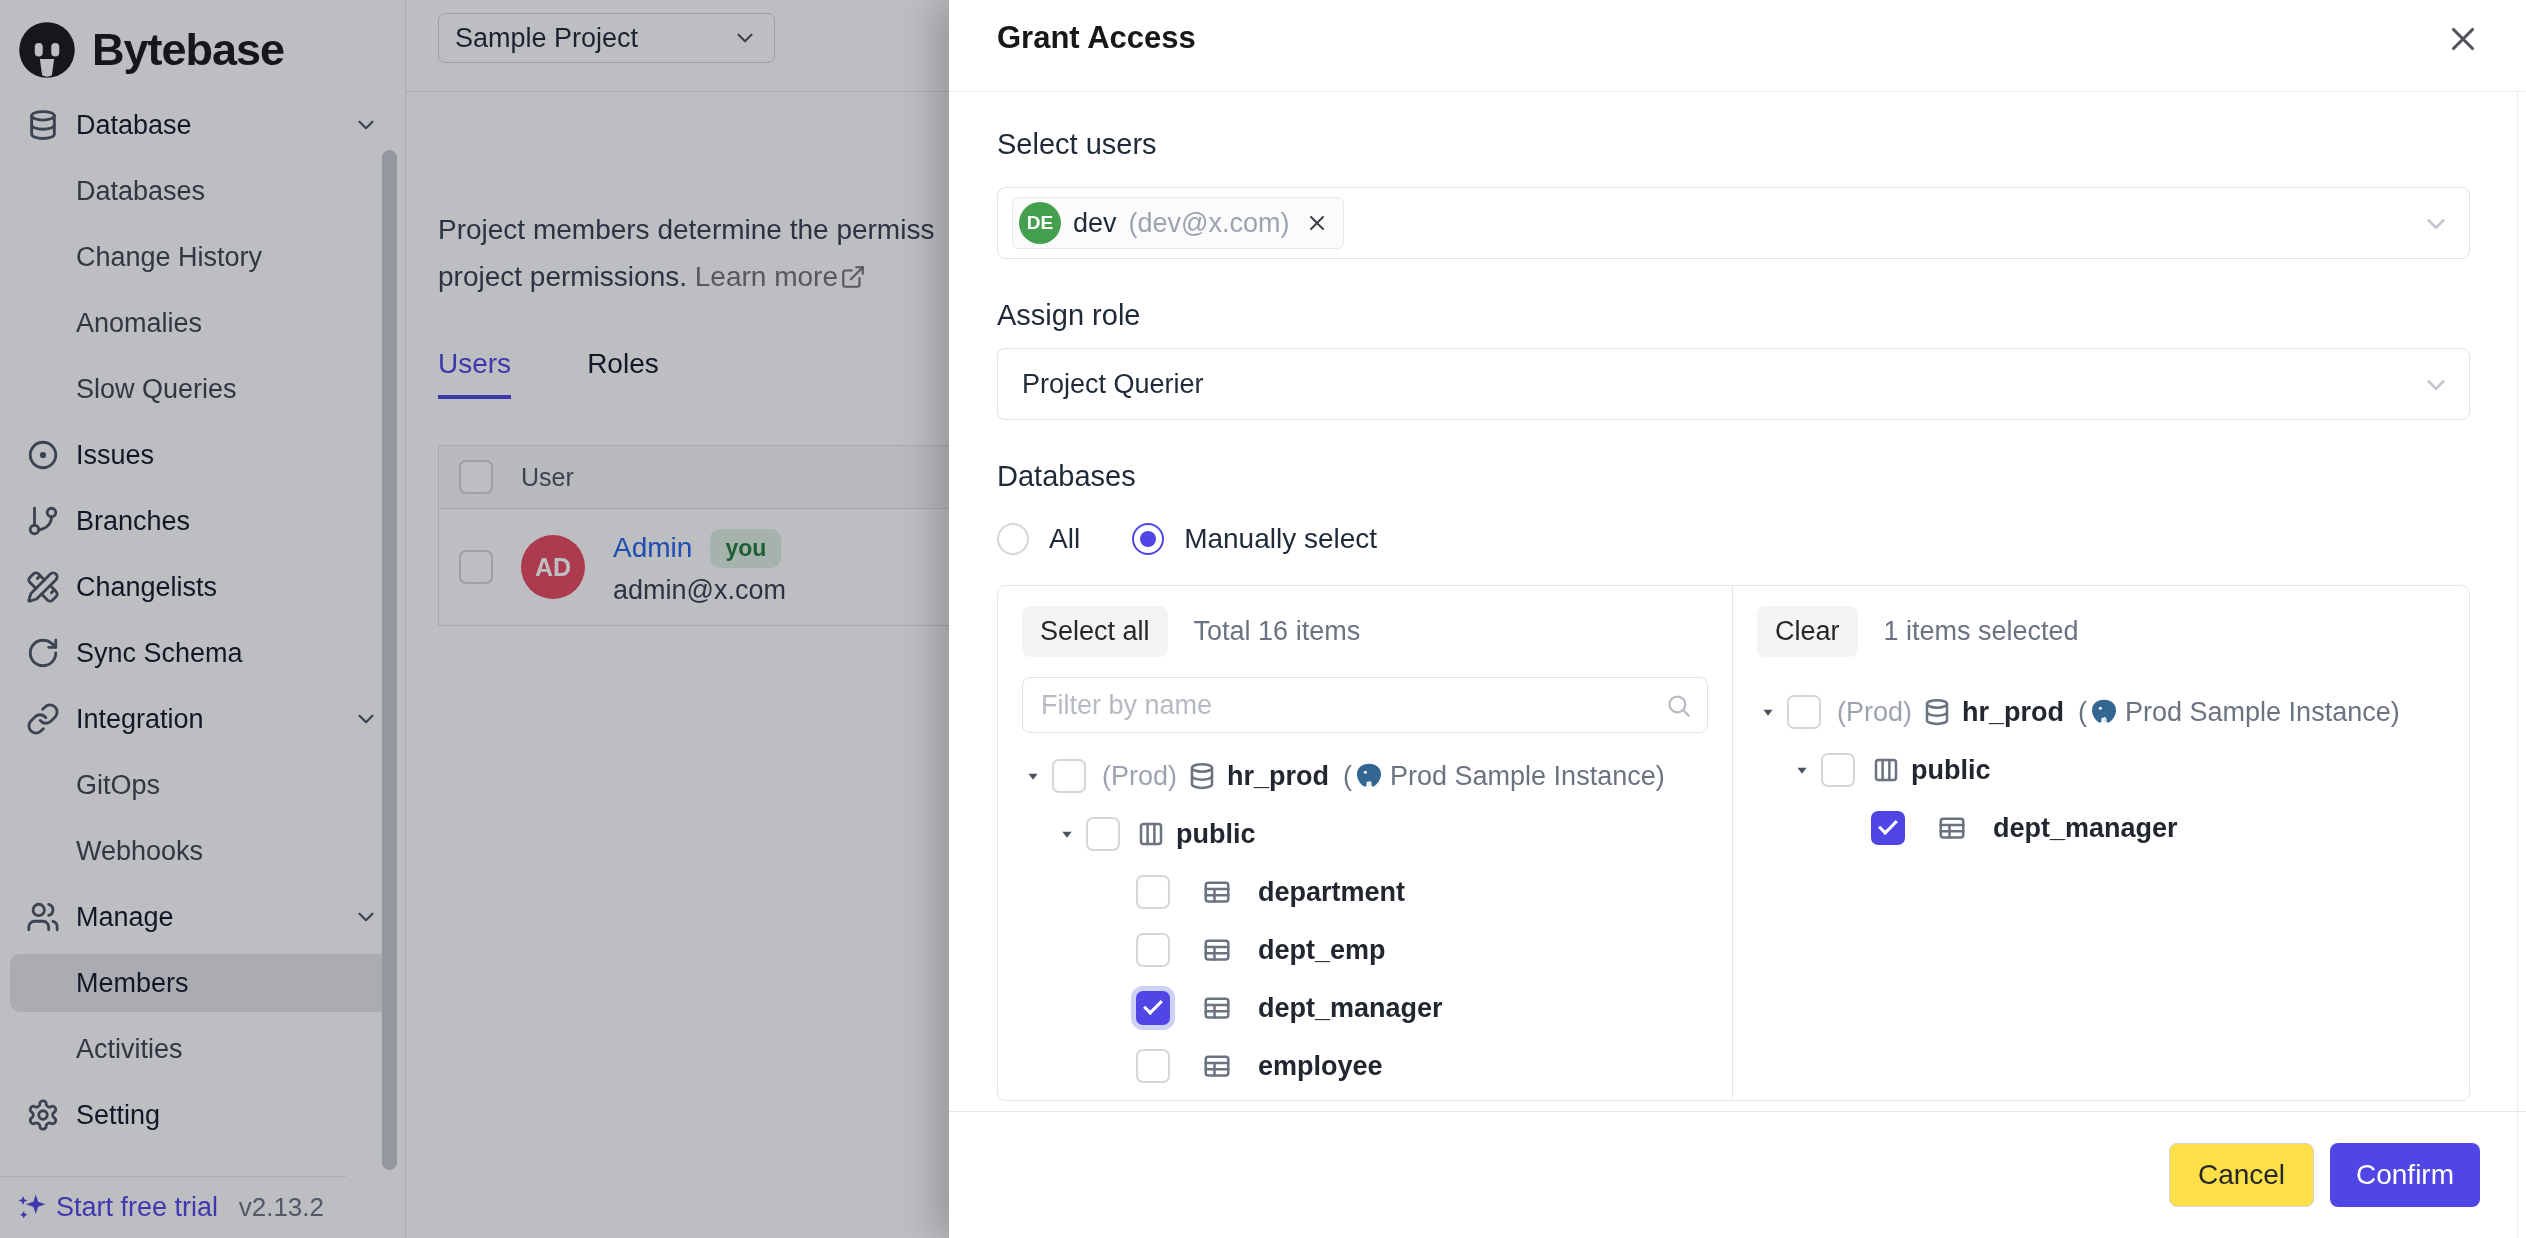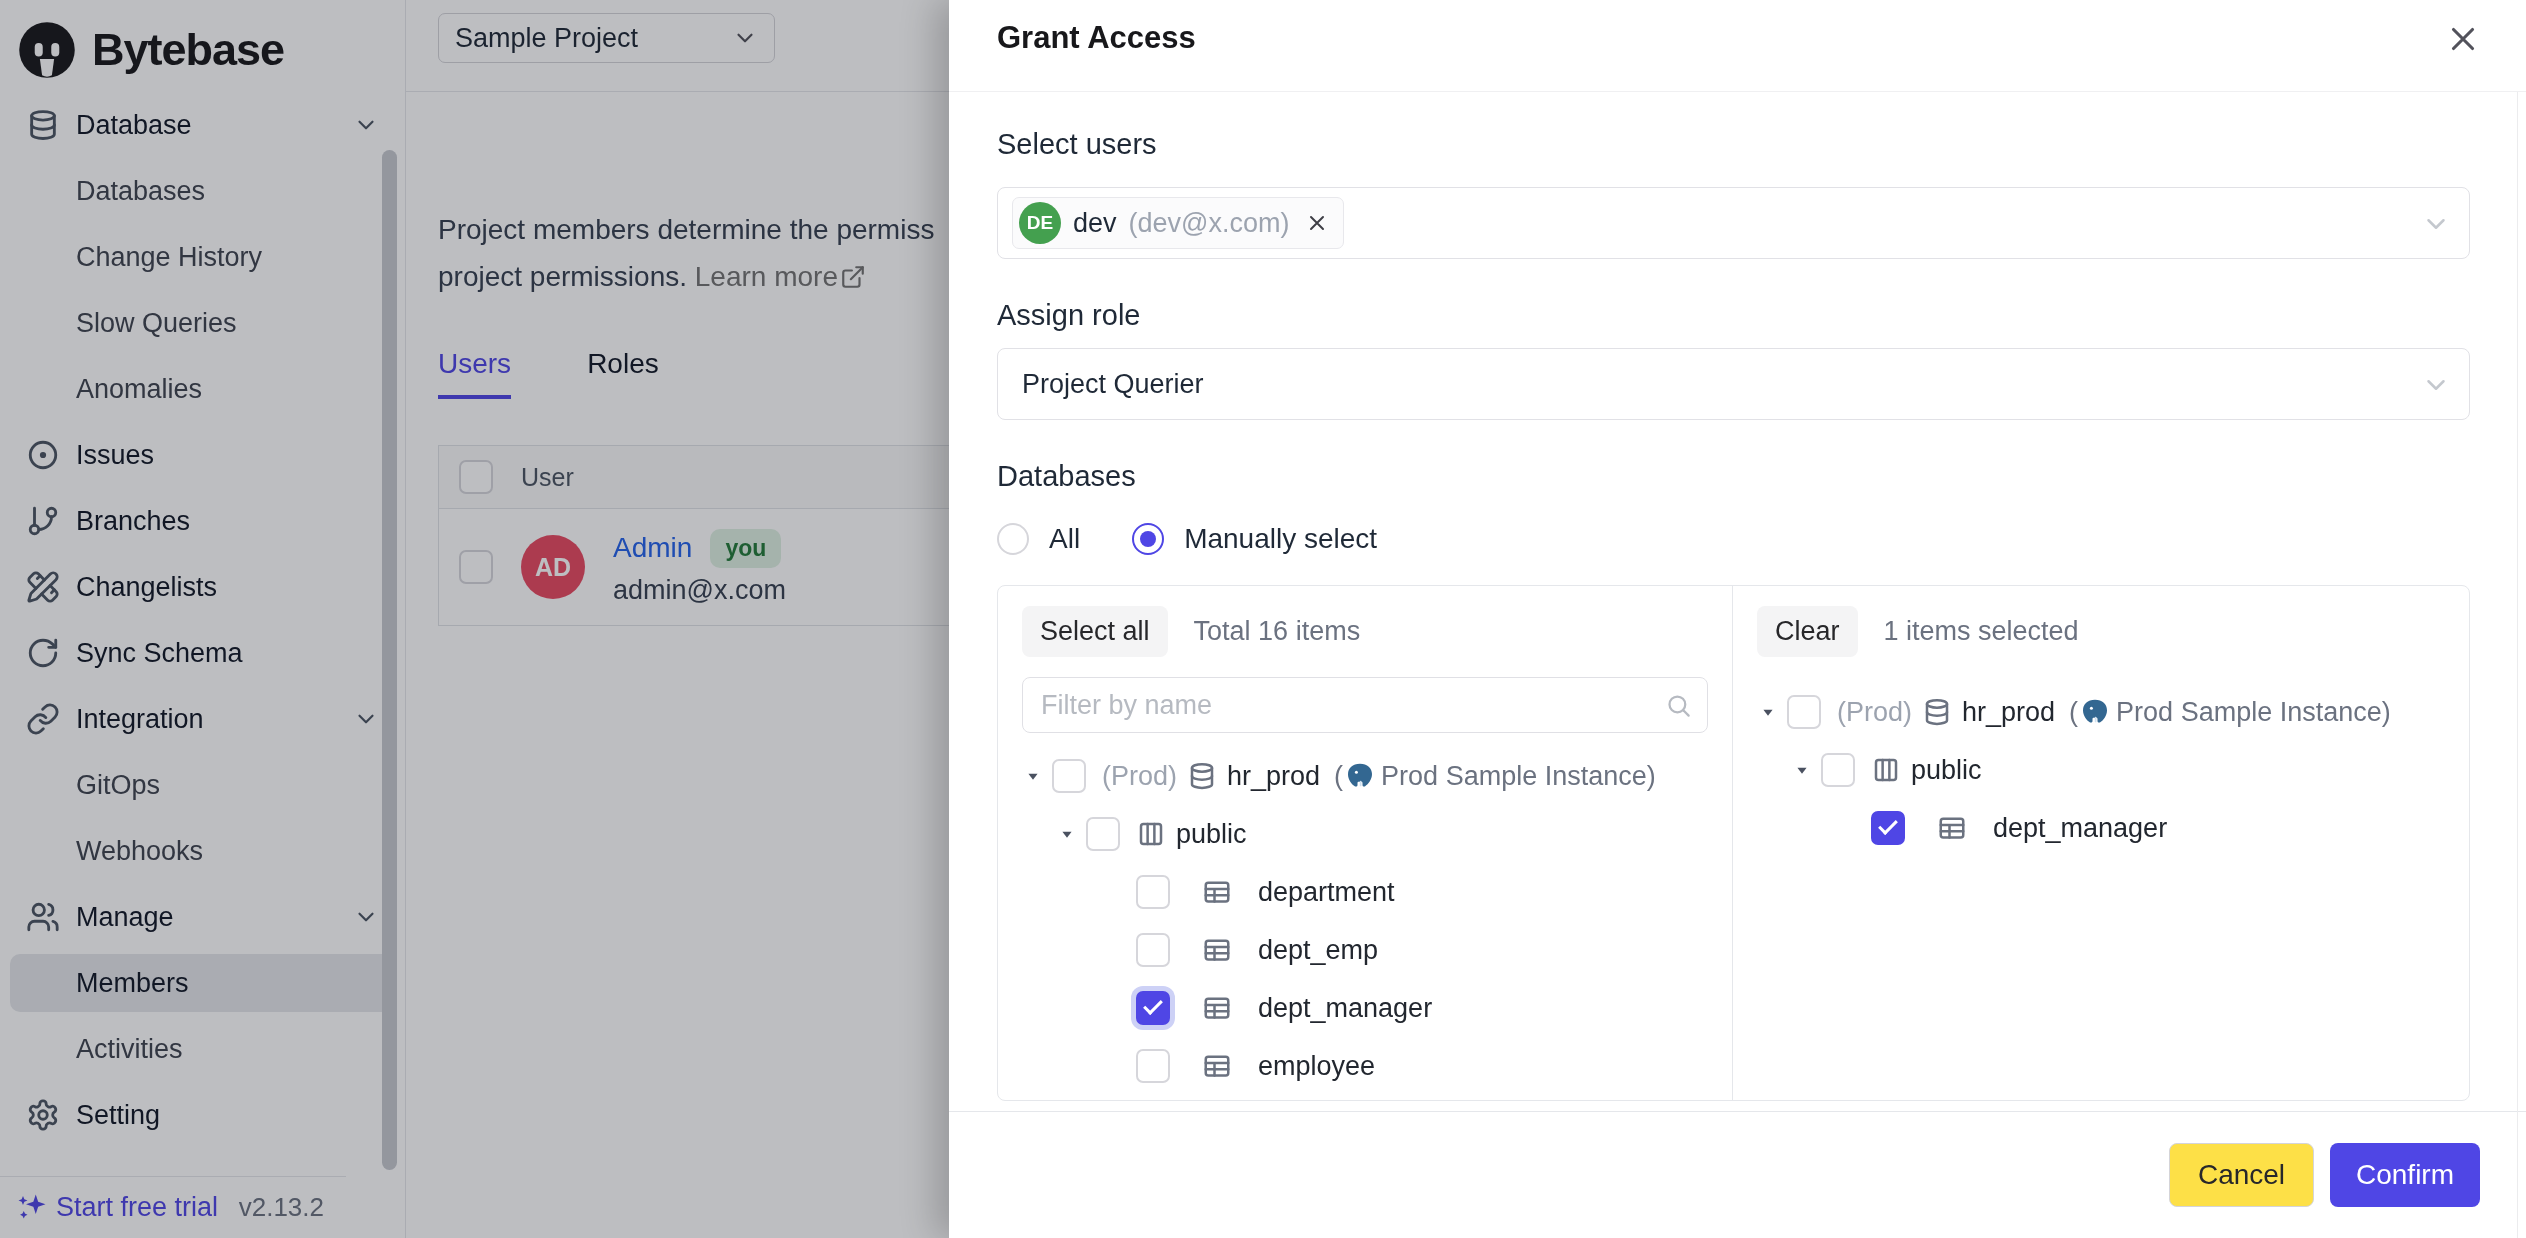--- a/index.html
+++ b/index.html
@@ -117,21 +117,21 @@
   .tree.rt{margin-top:26px;}
   .trow{display:flex;align-items:center;height:58px;cursor:pointer;}
   .trow.lv1{padding-left:34px;}
   .trow.lv2{padding-left:68px;gap:16px;}
   .caret{width:22px;margin-right:8px;display:flex;justify-content:center;color:#4a5160;flex:none;}
   .caret .i{width:22px;height:22px;}
   .caret.none{visibility:hidden;}
   .trow .cb{margin-right:16px;}
   .tenv{color:#9ca3af;font-size:27px;margin-right:10px;}
   .ticon{color:#6b7280;margin-right:10px;}
-  .tnm{color:#22272f;font-size:27px;margin-right:14px;}
+  .tnm{color:#22272f;font-size:27px;margin-right:14px;font-weight:bold;}
   .tparen{color:#6b7280;font-size:27px;margin-right:2px;}
   .pg{width:30px;height:30px;margin-right:6px;}
   .tinst{color:#6b7280;font-size:27px;}
   .m-foot{position:absolute;left:0;bottom:0;width:100%;height:127px;border-top:1px solid #e5e7eb;
     background:#fff;display:flex;align-items:center;justify-content:flex-end;gap:16px;
     padding-right:46px;box-sizing:border-box;}
   .btn{height:64px;border-radius:8px;font-size:28px;display:flex;align-items:center;justify-content:center;
     cursor:pointer;box-sizing:border-box;font-family:inherit;}
   .btn-cancel{width:145px;background:#fde047;border:1px solid #d4d4d9;color:#27272a;}
   .btn-confirm{width:150px;background:#4f46e5;border:none;color:#fff;}
@@ -245,24 +245,24 @@
             <use href="#sym-chev"></use>
           </svg>
       </div>
       <div class="nav-item sub">
           <span>Databases</span>
         </div>
       <div class="nav-item sub">
           <span>Change History</span>
         </div>
       <div class="nav-item sub">
+          <span>Anomalies</span>
+        </div>
+      <div class="nav-item sub">
           <span>Slow Queries</span>
-        </div>
-      <div class="nav-item sub">
-          <span>Anomalies</span>
         </div>
       <div class="nav-item">
         <svg class="i nico">
             <use href="#sym-circledot"></use>
           </svg>
         <span>Issues</span>
       </div>
       <div class="nav-item">
         <svg class="i nico">
             <use href="#sym-branch"></use>

